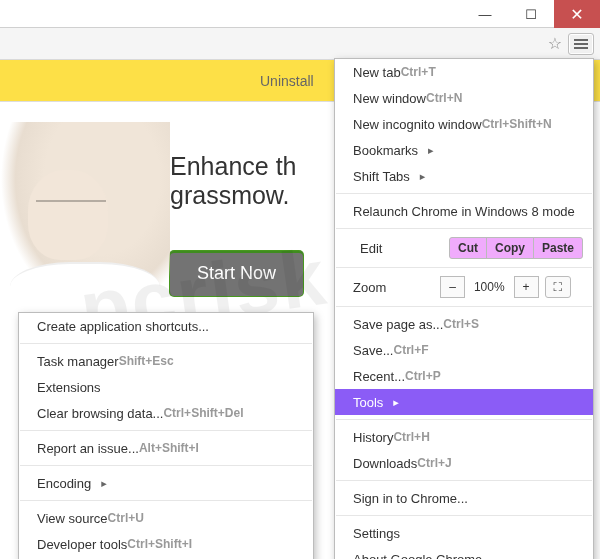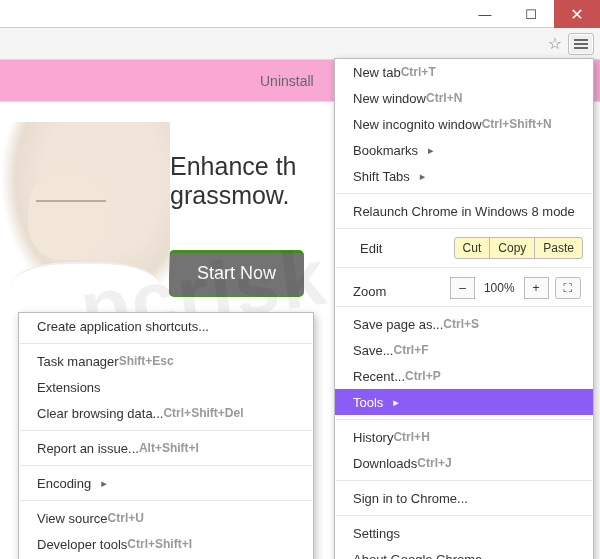--- a/index.html
+++ b/index.html
@@ -12,21 +12,21 @@
 .winbtn.close { background: #c75050; color: #fff; font-size: 16px; }
 
 
 .omnirow { height: 32px; background: #f5f5f5; border-bottom: 1px solid #d9d9d9; display: flex; align-items: center; justify-content: flex-end; padding: 0 6px; gap: 6px; }
 .star { color: #888; font-size: 16px; }
 .menu-btn { width: 26px; height: 22px; border: 1px solid #bfbfbf; border-radius: 3px; background: #f0f0f0; display: flex; align-items: center; justify-content: center; color: #555; box-shadow: inset 0 0 0 1px #fff; }
 .menu-btn .bars { width: 14px; height: 2px; background: #666; box-shadow: 0 -4px 0 #666, 0 4px 0 #666; }
 
 
 .page { position: absolute; top: 60px; left: 0; right: 0; bottom: 0; background: #fff; }
-.topbar { height: 42px; background: #f9a8d4; border-bottom: 1px solid #ddd; display: flex; align-items: center; padding-left: 260px; color: #666; font-size: 14px; }
+.topbar { height: 42px; background: #fde047; border-bottom: 1px solid #ddd; display: flex; align-items: center; padding-left: 260px; color: #666; font-size: 14px; }
 .hero { display: flex; padding: 20px 0 0 0; }
 .person { width: 170px; height: 190px; background: radial-gradient(ellipse at 60% 30%, #f0e5d8 0 40%, #e8ddd0 60%, transparent 70%); position: relative; }
 .person::before { content:""; position:absolute; left:28px; top:48px; width:80px; height:90px; background:#f2e6d9; border-radius:45% 45% 40% 40%; }
 .person::after{ content:""; position:absolute; left:10px; top:140px; width:150px; height:60px; background:#fff; border-top:2px solid #eee; border-radius:40% 40% 0 0;}
 .glasses{position:absolute; left:36px; top:78px; width:70px; height:20px; border-top:2px solid rgba(0,0,0,.25);}
 .copy { padding-top: 30px; }
 .copy h2 { font-size: 25px; font-weight: 400; color: #333; }
 .cta { margin-top: 41px; display: inline-block; background: #737373; color: #fff; padding: 12px 27px; font-size: 18px; border-radius: 4px; box-shadow: 0 2px 0 #3f8c1f inset, 0 0 0 1px #47981f; }
 
 .footer { position: absolute; bottom: 6px; right: 18px; font-size: 12px; color: #fff; background: #444; padding: 4px 0; width: 230px; text-align: right; }
@@ -40,25 +40,25 @@
 .menu .item { display: flex; align-items: center; justify-content: flex-start; padding: 5px 18px; height: 26px; white-space: nowrap; }
 .menu .item.has-sub::after { content: "▸"; color: #666; font-size: 11px; margin-left: 10px; }
 .menu .item .sc { color: #999; font-size: 12px; font-weight: bold; }
 .menu .sep { height: 1px; background: #e6e6e6; margin: 4px 1px; }
 .menu .item.hi { background: #8b5cf6; color: #fff; }
 .menu .item.hi.has-sub::after { color: #fff; }
 
 .editrow { display:flex; align-items:center; justify-content:space-between; padding:3px 10px 3px 18px; height:30px;margin-left:7px;}
 .editrow .lbl{color:#333;}
 .editbtns{display:flex;}
-.editbtns span{border:1px solid #bbb; padding:3px 8px; font-size:12px; margin-left:-1px; background:#fef9c3;}
+.editbtns span{border:1px solid #bbb; padding:3px 8px; font-size:12px; margin-left:-1px; background:#f0abfc;font-weight:bold;}
 .editbtns span:first-child{border-radius:3px 0 0 3px;}
 .editbtns span:last-child{border-radius:0 3px 3px 0;}
 
-.zoomrow{display:flex; align-items:flex-end; justify-content:space-between; padding:3px 12px 3px 18px; height:30px;}
+.zoomrow{display:flex; align-items:center; justify-content:space-between; padding:3px 22px 3px 18px; height:30px;}
 .zoomctl{display:flex; align-items:center; gap:0;}
 .zoomctl span{border:1px solid #bbb; padding:3px 8px; font-size:12px; margin-left:-1px; background:#fafafa;}
 .zoomctl .pct{border:none; background:none; padding:0 10px;}
 .zoomctl .full{margin-left:6px; border-radius:3px;}
 
 .mainmenu { top: 58px; right: 6px; width: 260px; }
 .submenu { top: 312px; left: 18px; width: 296px; }
 
 </style>
 </head>

